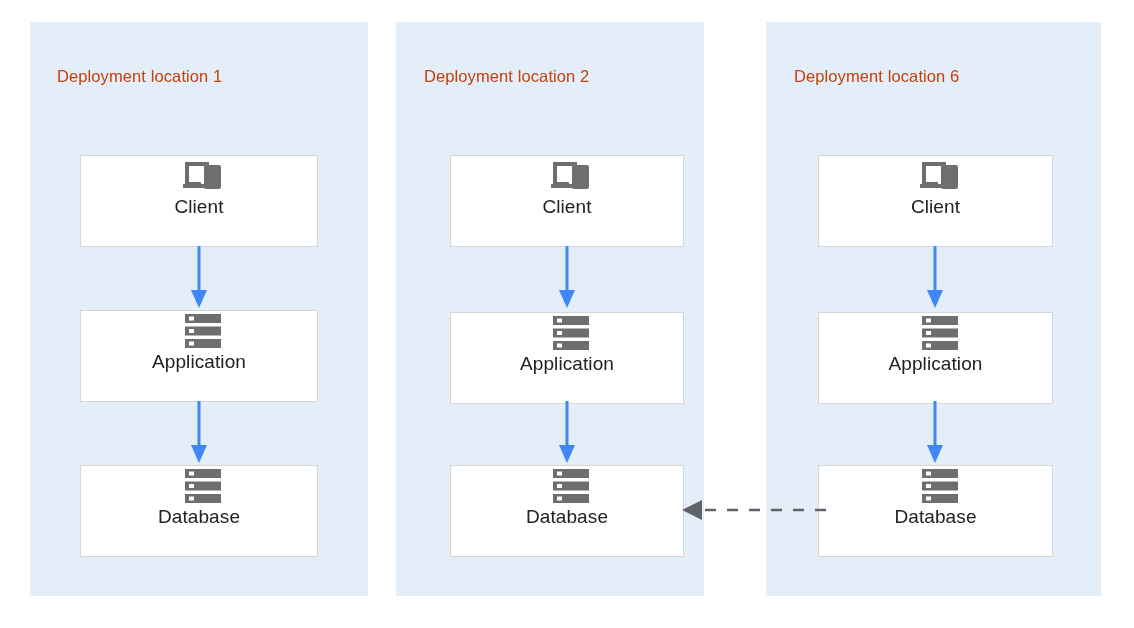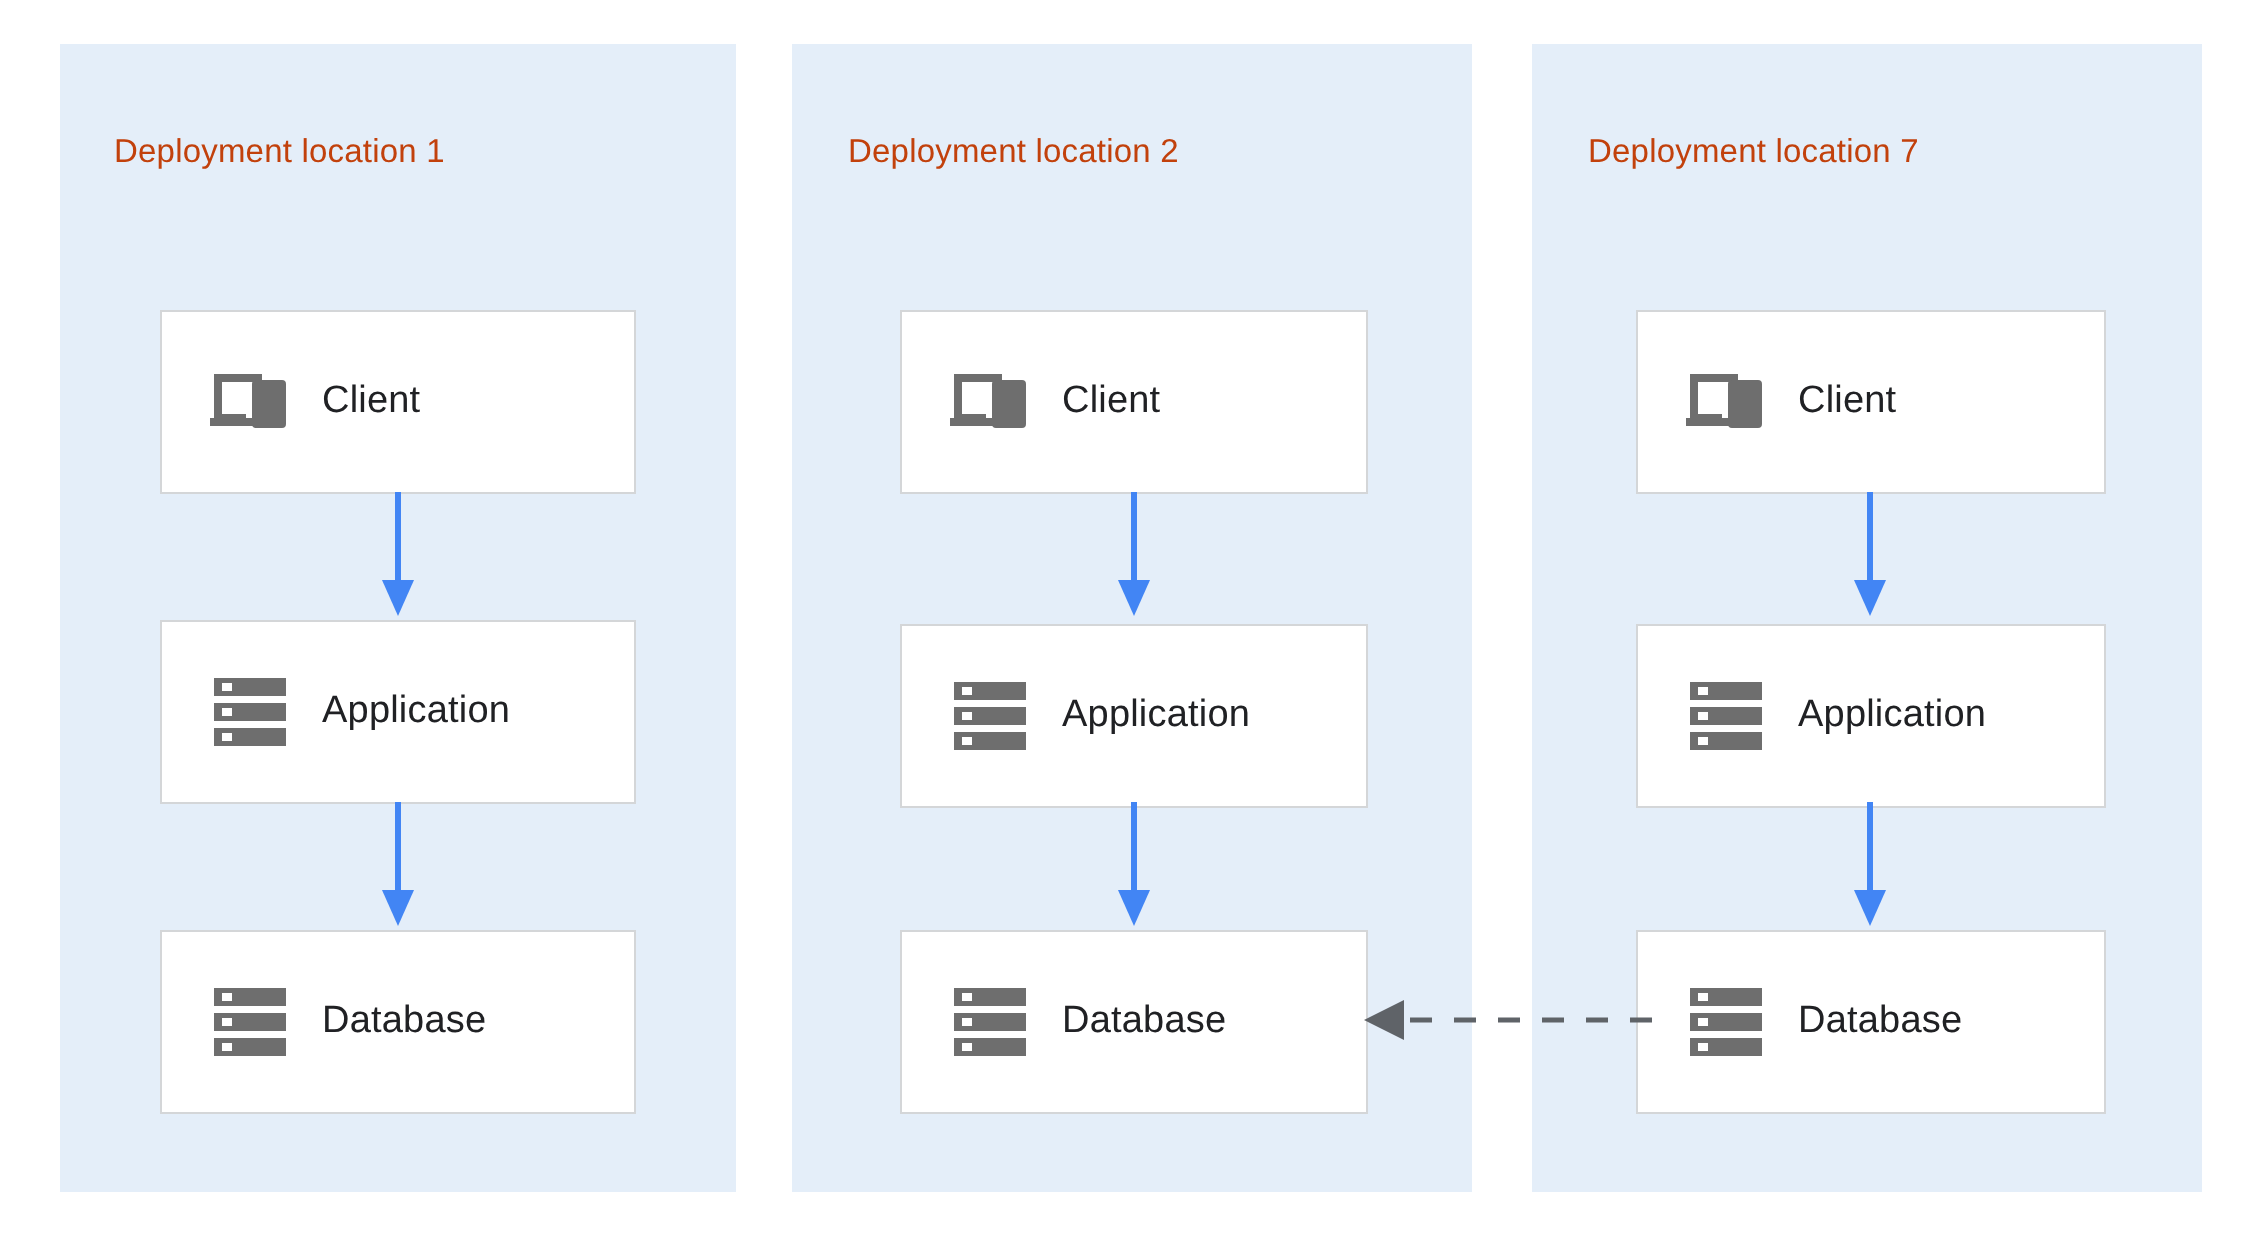--- a/index.html
+++ b/index.html
@@ -22,21 +22,21 @@
 
   
   .panel {
     position: absolute;
     top: 22px;
     height: 574px;
     background: #e4eef9;
     box-sizing: border-box;
   }
   .panel-1 { left: 30px;  width: 338px; }
-  .panel-2 { left: 396px; width: 340px; }
+  .panel-2 { left: 396px; width: 308px; }
   .panel-3 { left: 766px; width: 335px; }
 
   .panel-title {
     position: absolute;
     top: 44px;
     font-size: 16.5px;
     line-height: 20px;
     color: #c2410c;
     letter-spacing: 0.1px;
     white-space: nowrap;
@@ -47,20 +47,21 @@
 
   
   .node {
     position: absolute;
     background: #ffffff;
     border: 1px solid #d4d6d8;
     box-sizing: border-box;
     display: flex;
     align-items: center;
     height: 92px;
+    flex-direction: column;
   }
   .node .icon-wrap {
     flex: 0 0 auto;
     width: 44px;
     height: 40px;
     margin-left: 22px;
     margin-right: 14px;
     display: flex;
     align-items: center;
     justify-content: center;
@@ -222,21 +223,21 @@
           <rect x="4" y="15" width="5" height="4" fill="#ffffff"></rect>
           <rect x="0" y="25" width="36" height="9" fill="#6e6e6e"></rect>
           <rect x="4" y="27.5" width="5" height="4" fill="#ffffff"></rect>
         </svg>
       </span>
       <span class="node-label">Database</span>
     </div>
   </div>
 
   <div class="panel panel-3">
-    <div class="panel-title">Deployment location 7</div>
+    <div class="panel-title">Deployment location 6</div>
 
     <div class="node row-client">
       <span class="icon-wrap">
         <svg class="icon-svg" width="40" height="32" viewBox="0 0 40 32" aria-hidden="true">
           <path fill="#6e6e6e" d="M2 2 h24 v4 H6 v16 h12 v4 H2 z"></path>
           <rect x="0" y="24" width="22" height="4" fill="#6e6e6e"></rect>
           <path fill="#6e6e6e" d="M23 5 h13 a2 2 0 0 1 2 2 v20 a2 2 0 0 1 -2 2 h-13 a2 2 0 0 1 -2 -2 v-20 a2 2 0 0 1 2 -2 z M25 9 h9 v16 h-9 z"></path>
         </svg>
       </span>
       <span class="node-label">Client</span>

